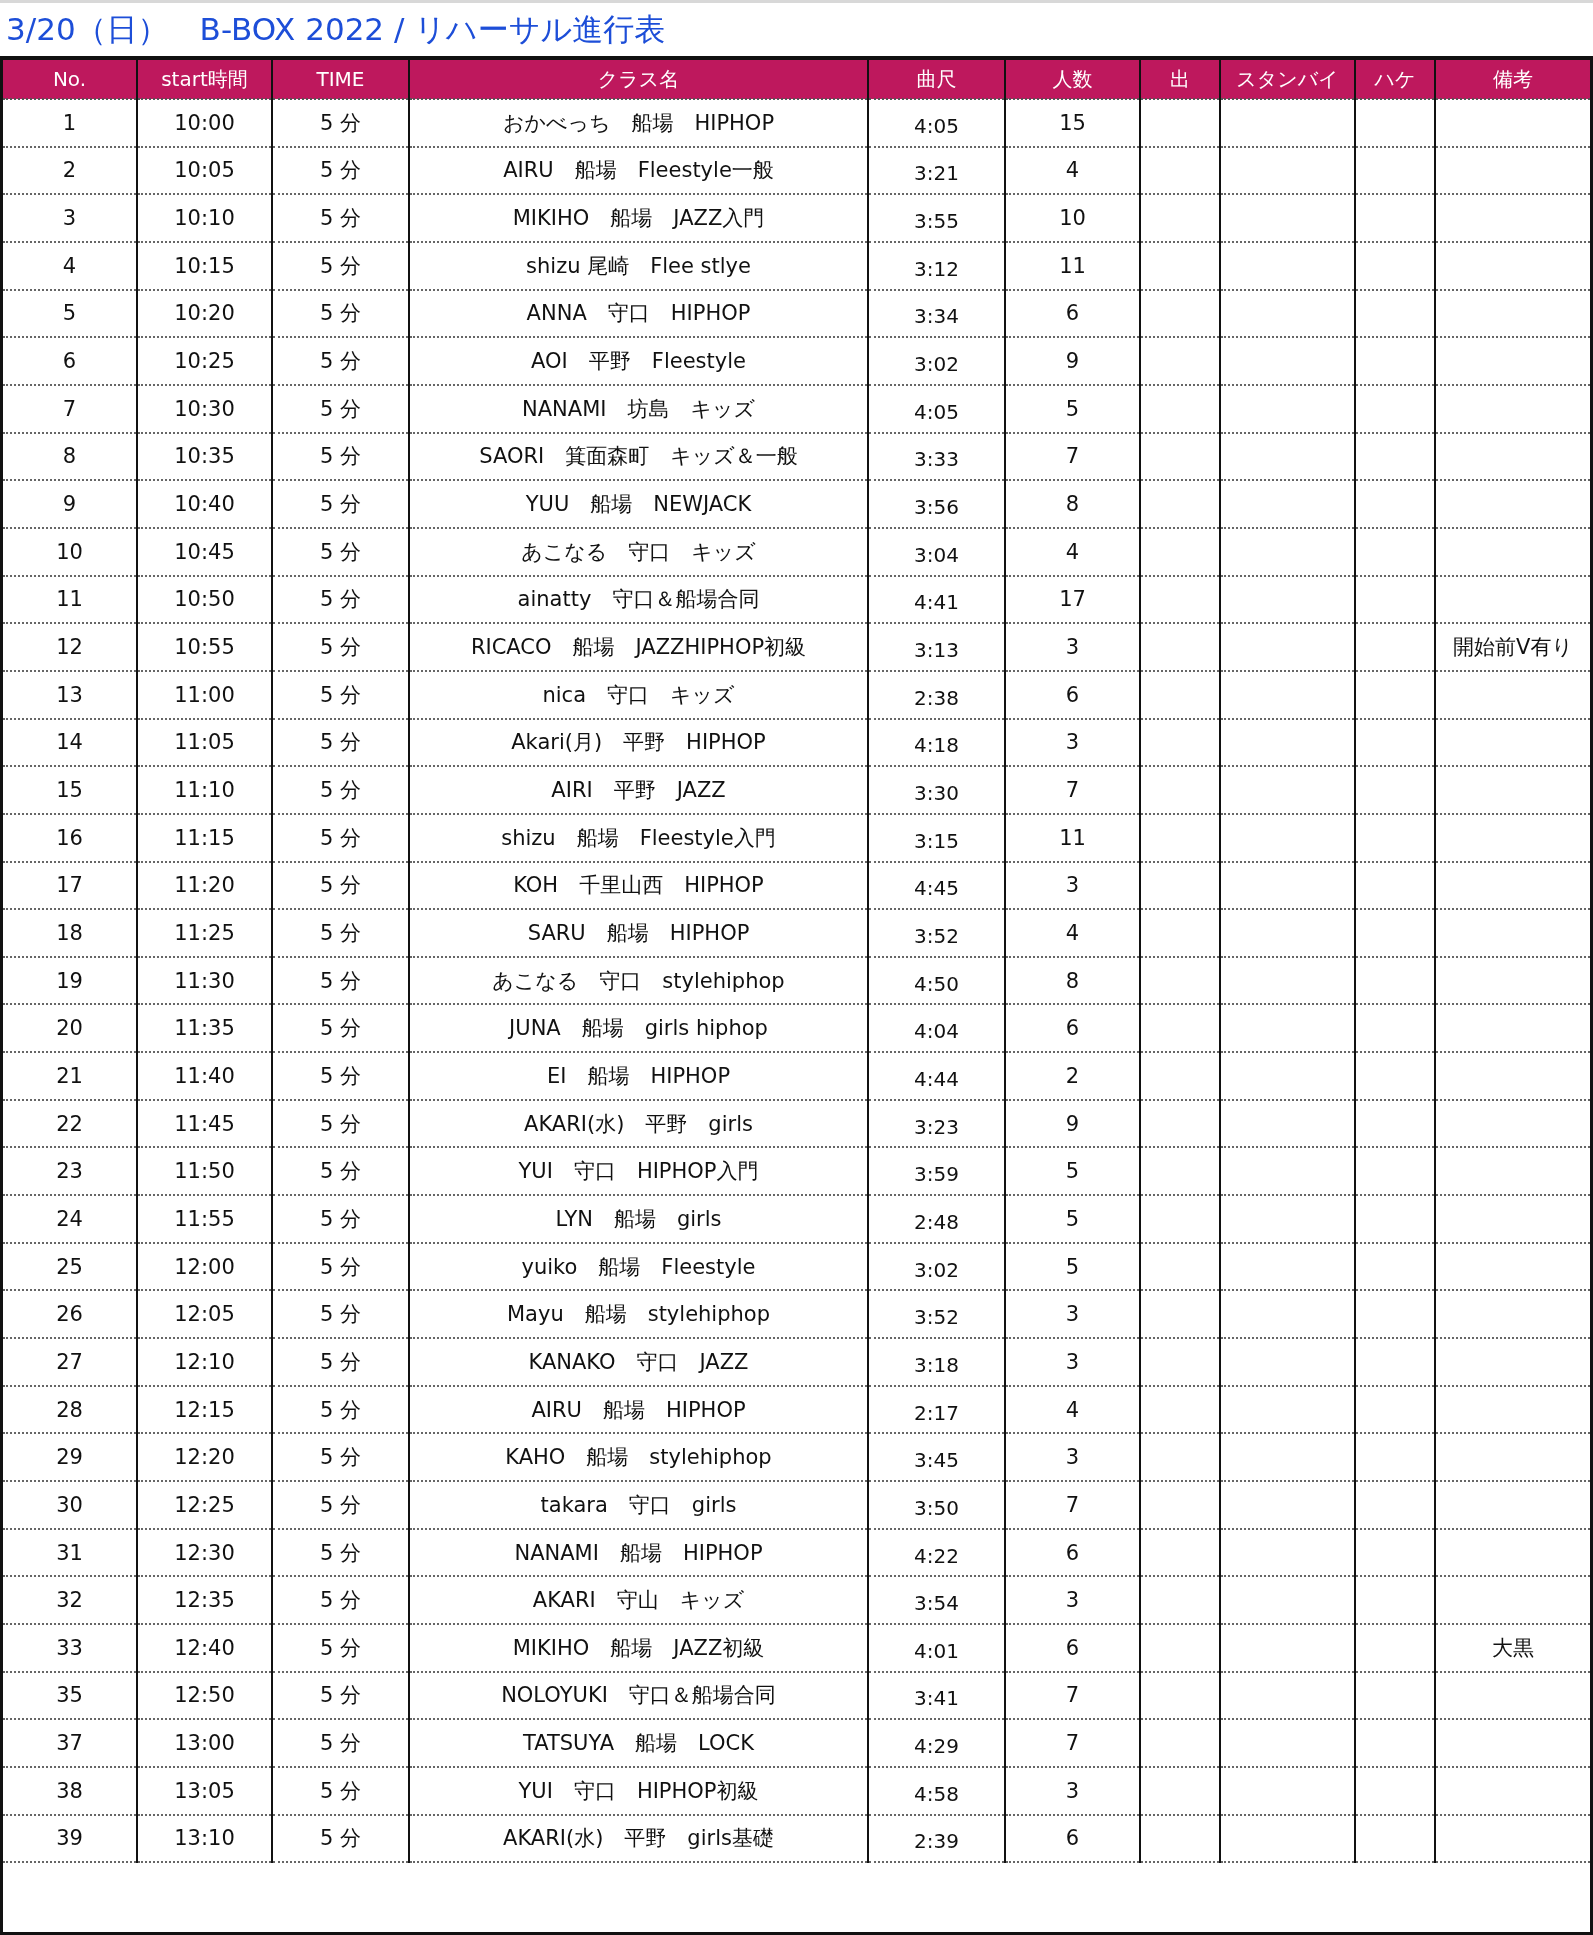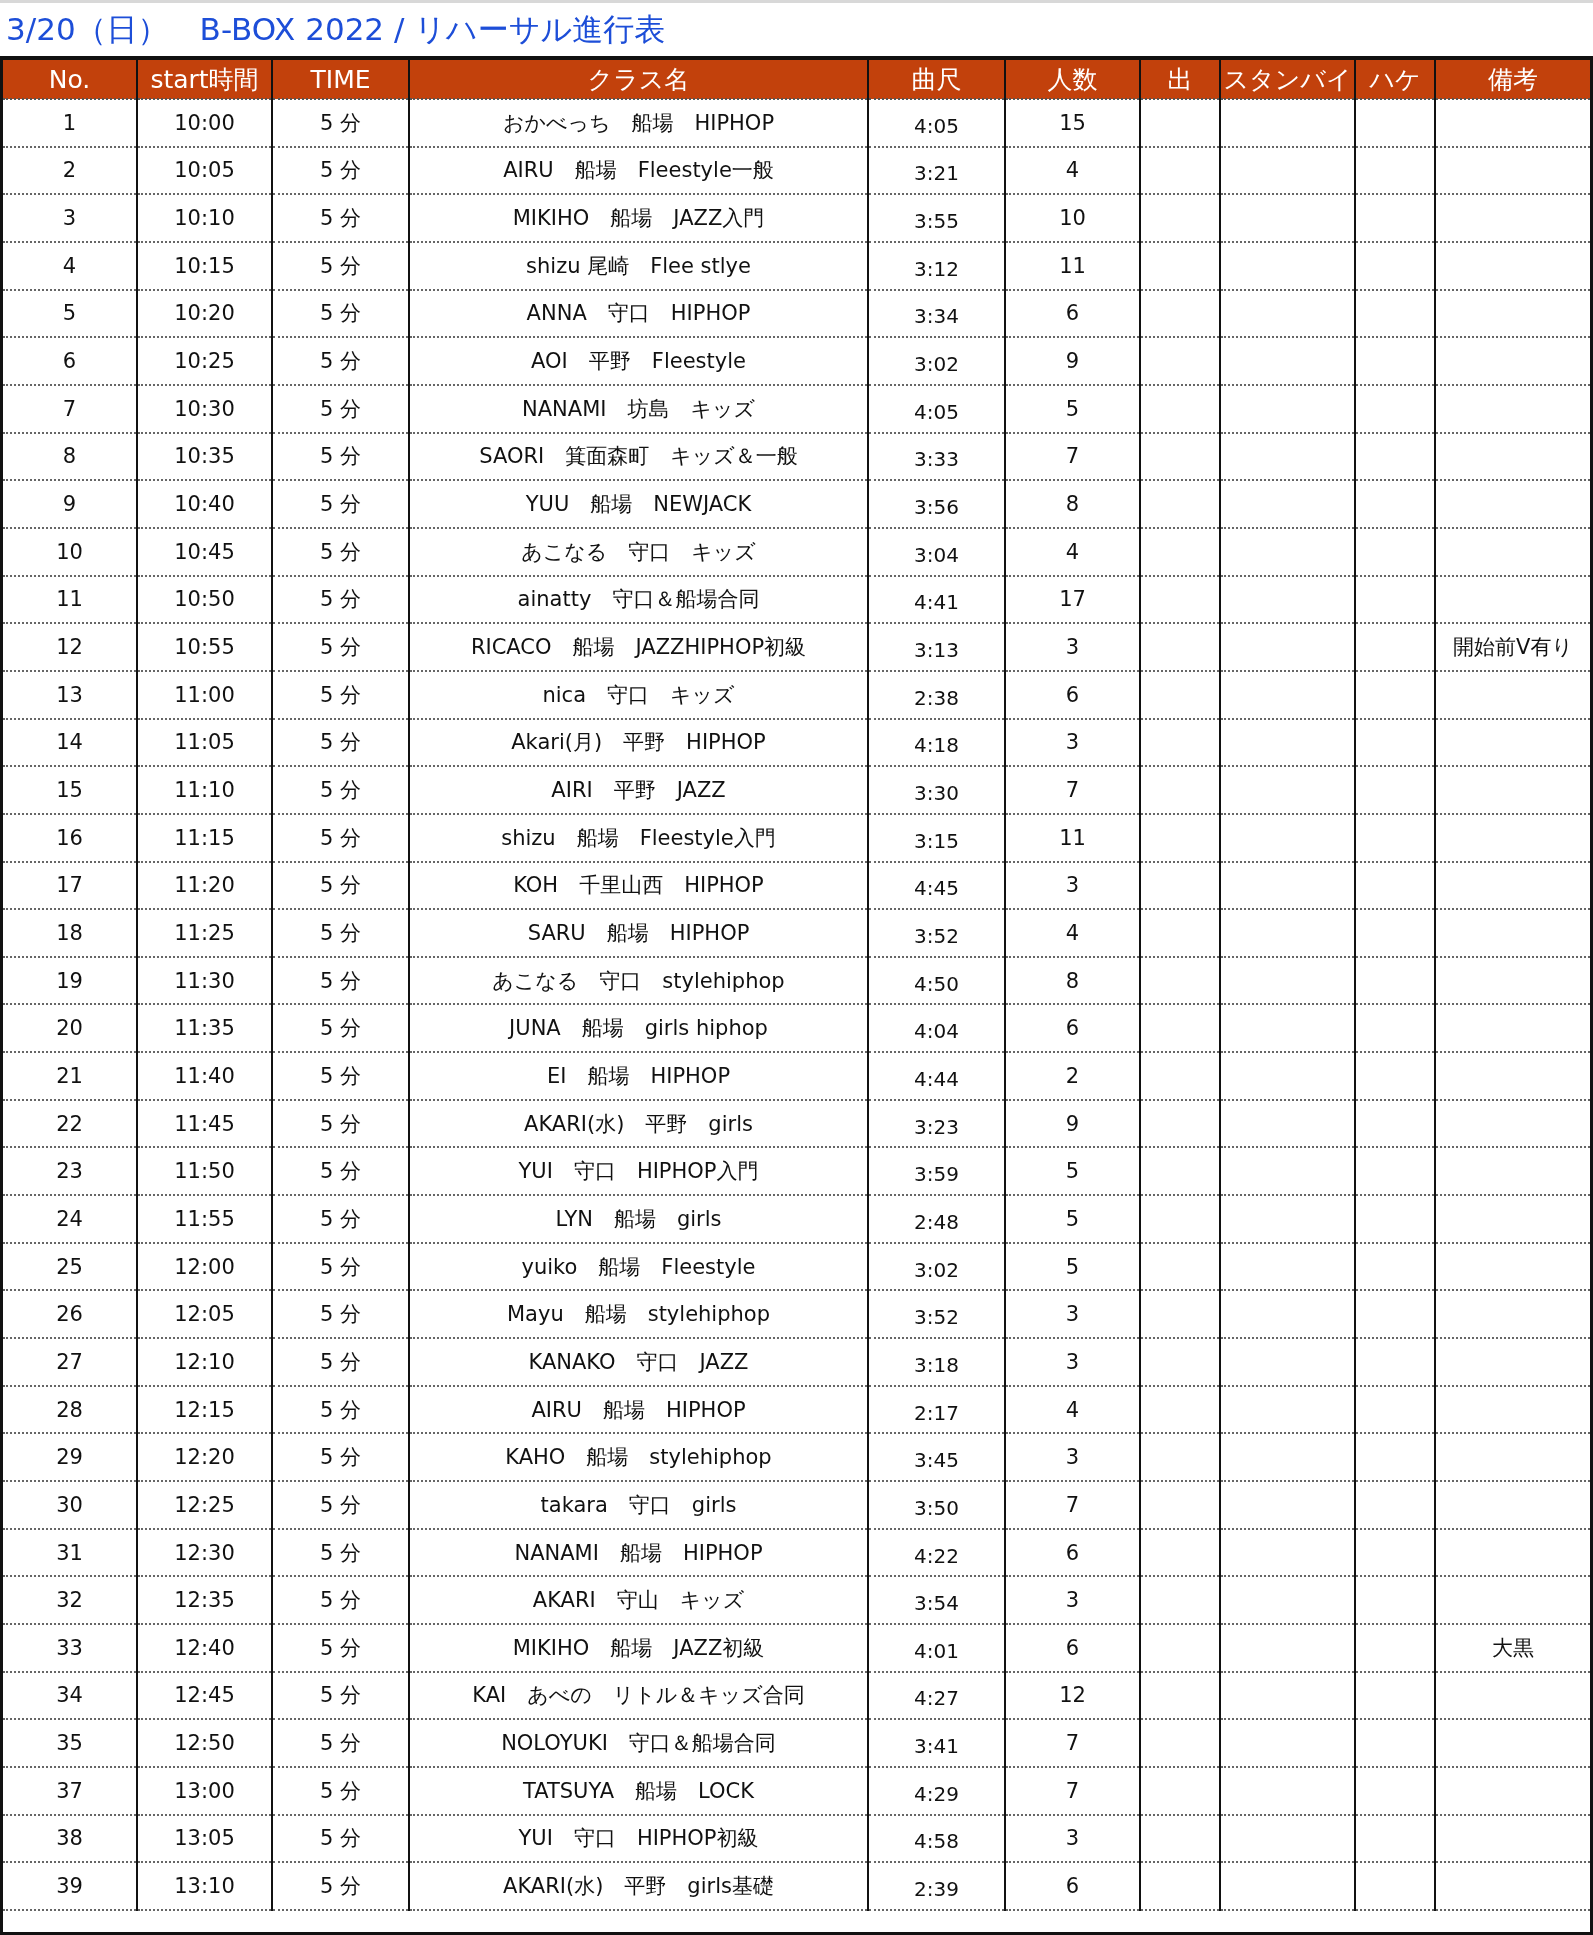--- a/index.html
+++ b/index.html
@@ -4,21 +4,21 @@
 <style>
   html, body { margin: 0; padding: 0; background: #ffffff; }
   body { width: 1593px; height: 1935px; position: relative; overflow: hidden;
          font-family: "DejaVu Sans", "Liberation Sans", sans-serif; color: #111; }
   .topbar { position: absolute; left: 0; top: 0; width: 1593px; height: 3px; background: #d8d8d8; }
   .title { position: absolute; left: 6px; top: 6px; height: 46px; line-height: 46px;
            font-size: 31px; letter-spacing: 0px; white-space: pre; color: #1d4ed8; }
   .sheet { position: absolute; left: 0; top: 56px; width: 1593px; height: 1879px;
            border: 3px solid #111; box-sizing: border-box; border-top-width: 4px; }
   table { border-collapse: collapse; table-layout: fixed; width: 1587px; }
-  th { background: #c2410c; color: #fff; font-weight: normal; font-size: 25px;
+  th { background: #be185d; color: #fff; font-weight: normal; font-size: 20px;
        height: 38px; border-left: 2px solid #111; border-right: 2px solid #111;
        border-bottom: 2px dotted #555; padding: 0; text-align: center; margin-top: 8px; }
   td { height: 39.67px; border-left: 2px solid #111; border-right: 2px solid #111;
        border-bottom: 2px dotted #666; padding: 0; text-align: center;
        font-size: 21px; white-space: pre; overflow: hidden; }
   td.cls { font-size: 21px; }
   td.len { font-size: 20px; padding-top: 6px; }
   th:first-child, td:first-child { border-left: none; }
   th:last-child, td:last-child { border-right: none; }
 </style>
@@ -447,32 +447,20 @@
           <td>5 分</td>
           <td class="cls">MIKIHO　船場　JAZZ初級</td>
           <td class="len">4:01</td>
           <td>6</td>
           <td></td>
           <td></td>
           <td></td>
           <td>大黒</td>
         </tr>
         <tr>
-          <td>34</td>
-          <td>12:45</td>
-          <td>5 分</td>
-          <td class="cls">KAI　あべの　リトル＆キッズ合同</td>
-          <td class="len">4:27</td>
-          <td>12</td>
-          <td></td>
-          <td></td>
-          <td></td>
-          <td></td>
-        </tr>
-        <tr>
           <td>35</td>
           <td>12:50</td>
           <td>5 分</td>
           <td class="cls">NOLOYUKI　守口＆船場合同</td>
           <td class="len">3:41</td>
           <td>7</td>
           <td></td>
           <td></td>
           <td></td>
           <td></td>

